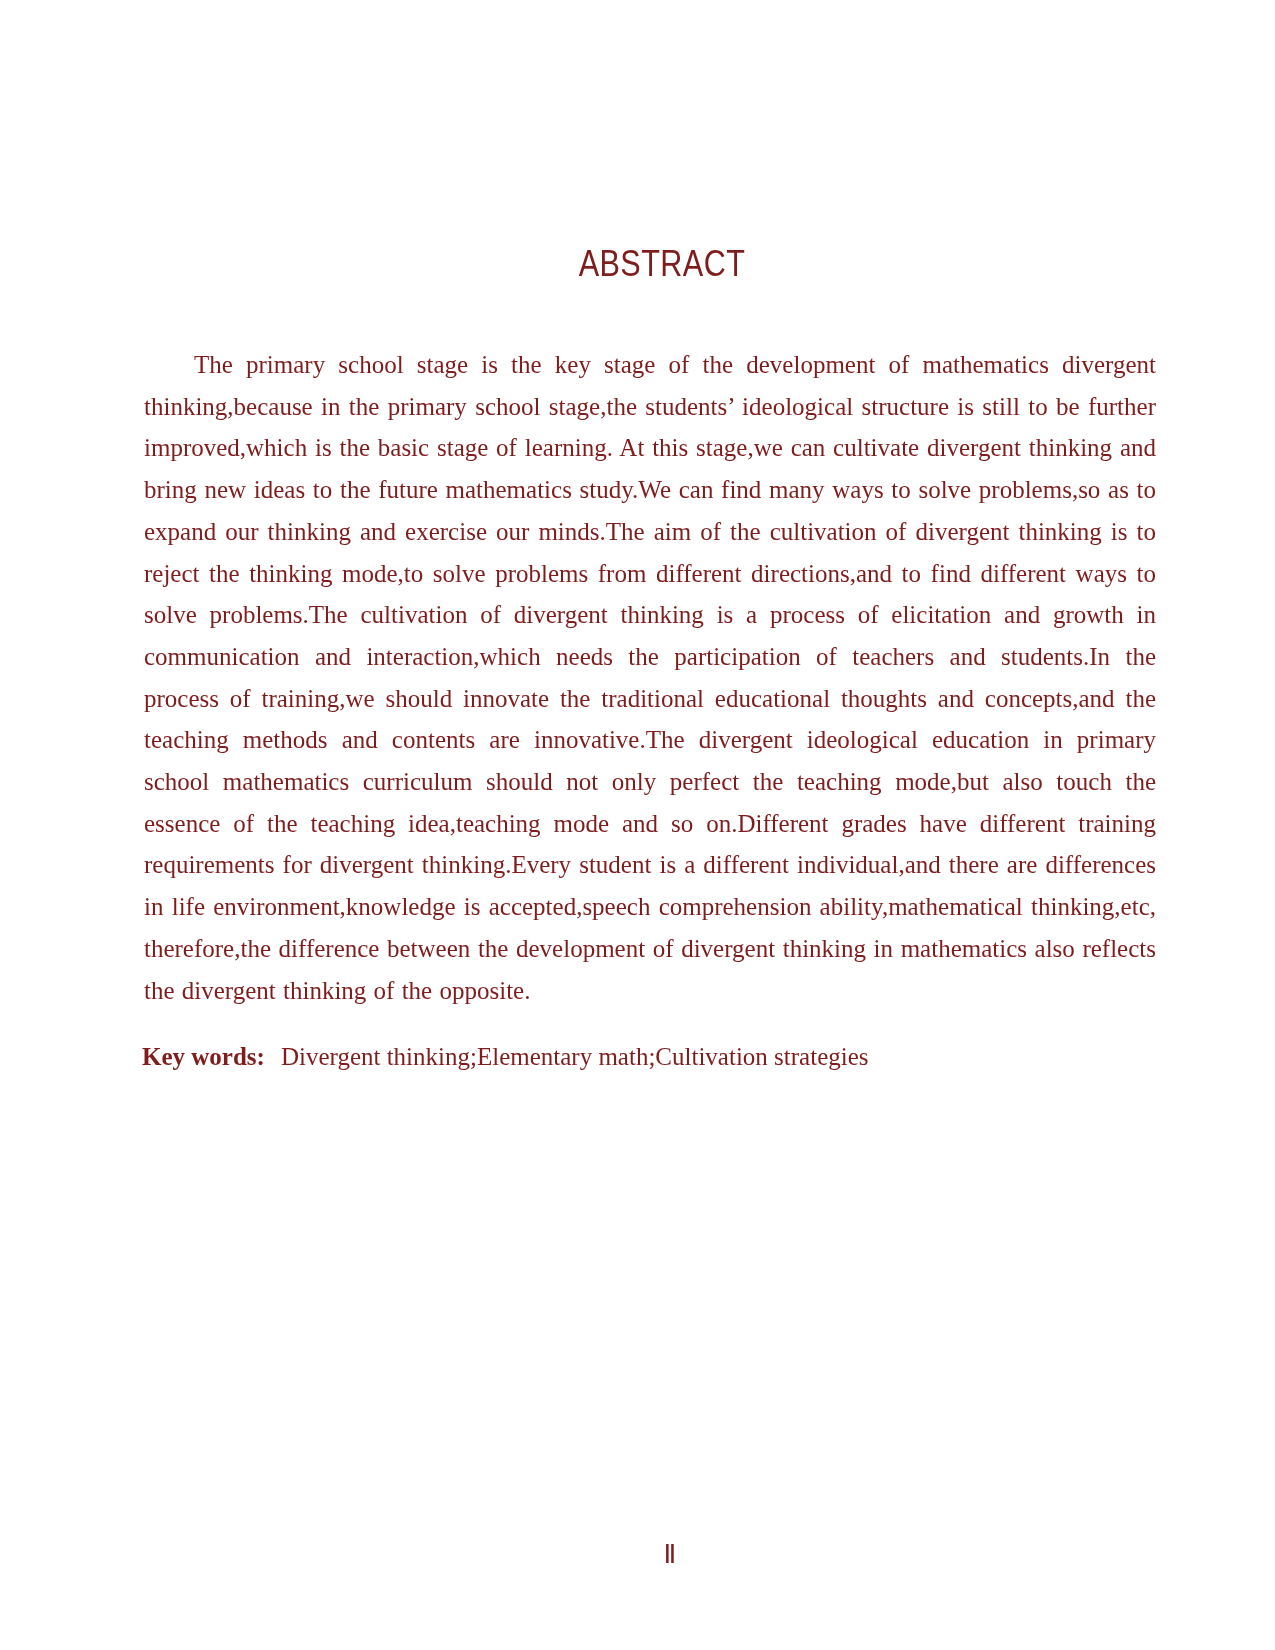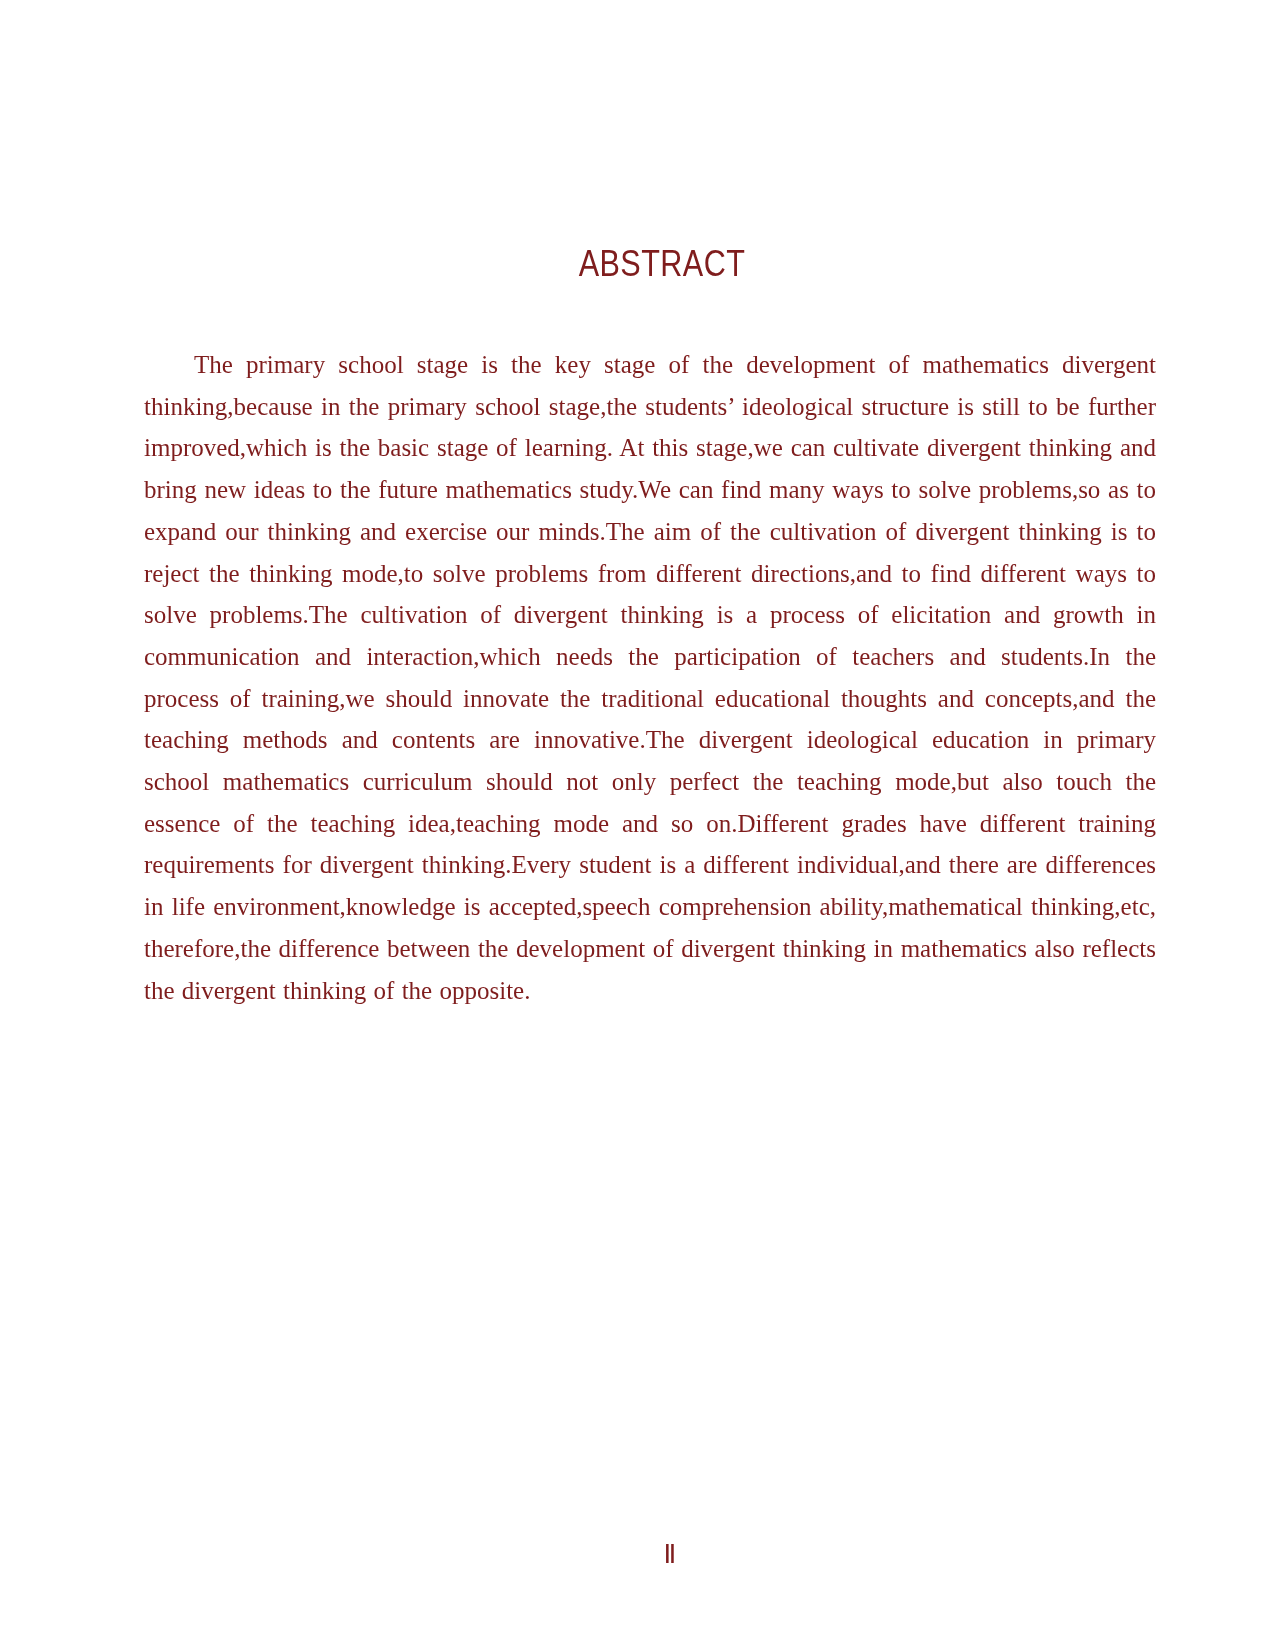--- a/index.html
+++ b/index.html
@@ -77,16 +77,17 @@
 </style>
 </head>
 <body>
 
 <div class="page">
 
   <h1 class="doc-title"><span class="title-text">ABSTRACT</span></h1>
 
   <p class="abstract-body">The primary school stage is the key stage of the development of mathematics divergent thinking,because in the primary school stage,the students’ ideological structure is still to be further improved,which is the basic stage of learning. At this stage,we can cultivate divergent thinking and bring new ideas to the future mathematics study.We can find many ways to solve problems,so as to expand our thinking and exercise our minds.The aim of the cultivation of divergent thinking is to reject the thinking mode,to solve problems from different directions,and to find different ways to solve problems.The cultivation of divergent thinking is a process of elicitation and growth in communication and interaction,which needs the participation of teachers and students.In the process of training,we should innovate the traditional educational thoughts and concepts,and the teaching methods and contents are innovative.The divergent ideological education in primary school mathematics curriculum should not only perfect the teaching mode,but also touch the essence of the teaching idea,teaching mode and so on.Different grades have different training requirements for divergent thinking.Every student is a different individual,and there are differences in life environment,knowledge is accepted,speech comprehension ability,mathematical thinking,etc, therefore,the difference between the development of divergent thinking in mathematics also reflects the divergent thinking of the opposite.</p>
 
+  <p class="keywords-line"><span class="keywords-label">Key words:</span><span class="keywords-value">Divergent thinking;Elementary math;Cultivation strategies</span></p>
 
   <div class="page-number">Ⅱ</div>
 
 </div>
 
 </body></html>

